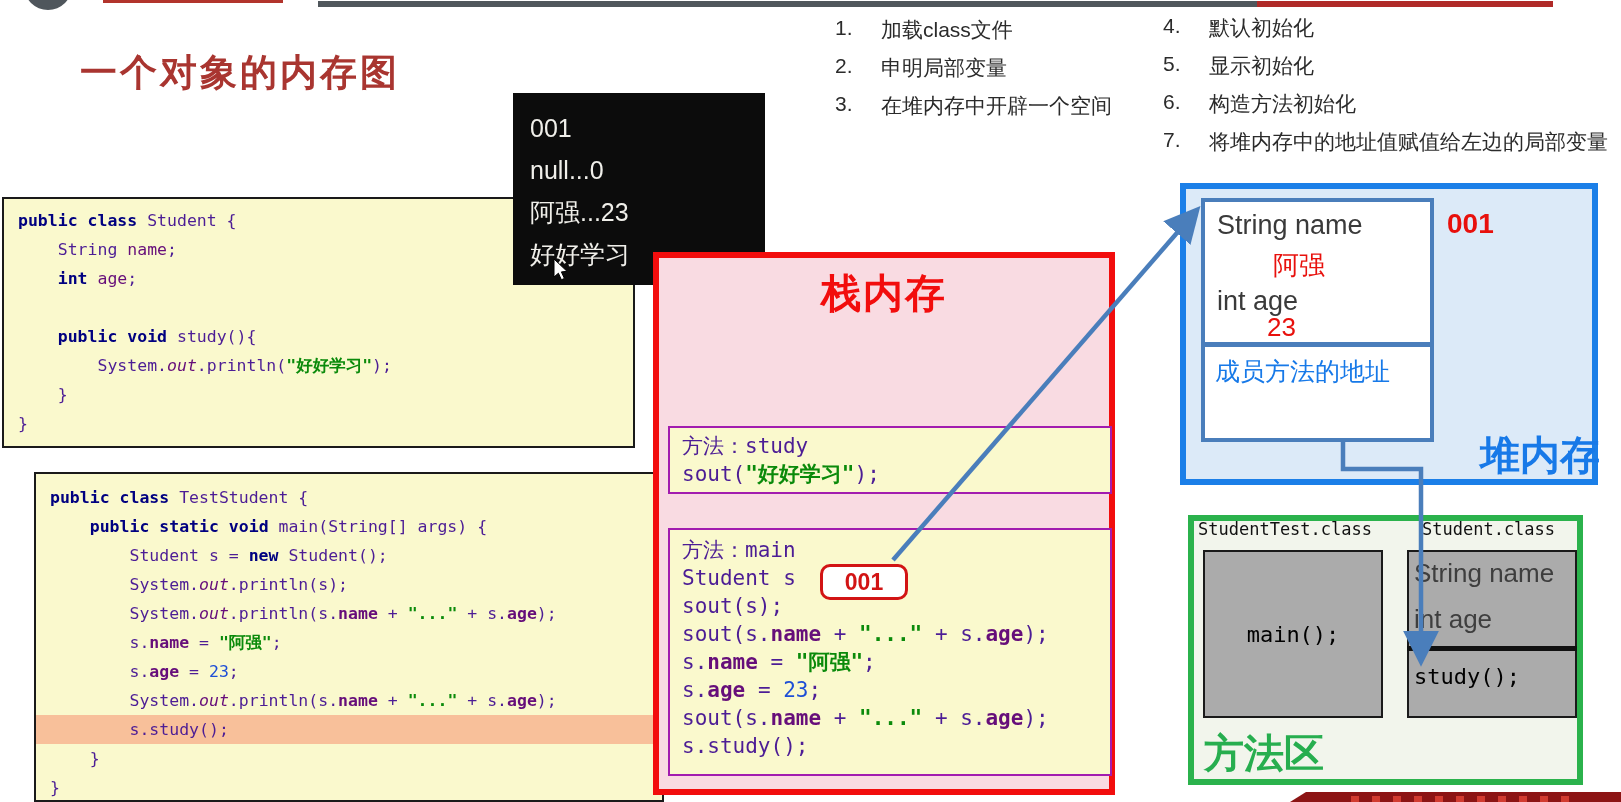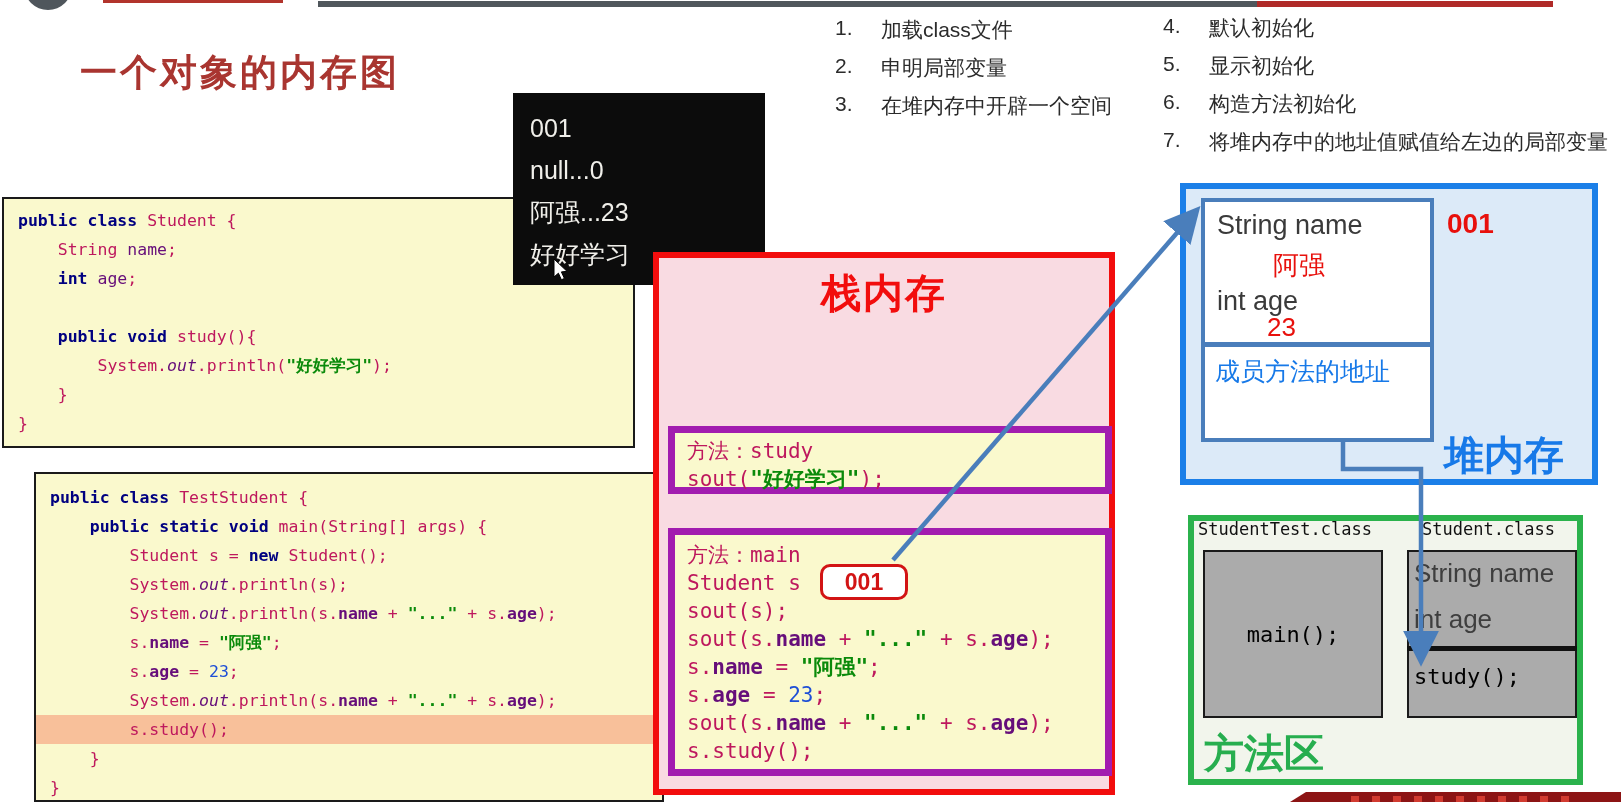--- a/index.html
+++ b/index.html
@@ -25,50 +25,50 @@
   .step-row{display:flex;height:38px;align-items:flex-start;white-space:nowrap;}
   .step-num{width:46px;}
   
   .codebox{position:absolute;background:var(--yellow-bg);border:2px solid #1A1A1A;
            font-family:"DejaVu Sans Mono","Liberation Mono",monospace;font-size:16.5px;
            padding-top:7px;box-sizing:border-box;}
   .code-student{left:2px;top:197px;width:633px;height:251px;}
   .code-test{left:2px;top:472px;width:630px;height:330px;padding-top:9px;margin-left:32px;}
   .code-line{white-space:pre;line-height:29px;padding-left:14px;}
   .code-line.hl{background:var(--hl);}
-  .tk-pl{color:#be185d;text-align:center;}
+  .tk-pl{color:#4c1d95;text-align:center;}
   .tk-kw{color:var(--kw);font-weight:bold;}
   .tk-fld{color:var(--fld);}
   .tk-fldb{color:var(--fld);font-weight:bold;}
   .tk-sfld{color:var(--fld);font-style:italic;}
   .tk-str{color:var(--str);font-weight:bold;}
   .tk-num{color:var(--num);}
   
   .console{position:absolute;left:513px;top:93px;width:252px;height:192px;background:var(--console-bg);}
   .console-lines{padding:14px 0 0 17px;}
   .console-line{color:var(--console-text);font-size:25px;line-height:42px;white-space:nowrap;}
   .cursor{position:absolute;left:552px;top:258px;}
   
   .stackbox{position:absolute;left:653px;top:252px;width:462px;height:543px;box-sizing:border-box;
             border:6px solid var(--bright-red);background:var(--pink-bg);}
   .stack-title{position:absolute;left:0;right:0;top:8px;text-align:center;font-size:40px;font-weight:bold;
                color:var(--bright-red);letter-spacing:2px;}
-  .frame{position:absolute;background:var(--yellow-bg);border:7px solid #a21caf;box-sizing:border-box;
+  .frame{position:absolute;background:var(--yellow-bg);border:2px solid #a21caf;box-sizing:border-box;
          font-family:"DejaVu Sans Mono","Liberation Mono",monospace;font-size:21px;}
   .frame .code-line{line-height:28px;padding-left:12px;}
   .frame-study{left:668px;top:426px;width:444px;height:68px;padding-top:4px;}
   .frame-main{left:668px;top:528px;width:444px;height:248px;padding-top:6px;}
   .refbox{position:absolute;left:820px;top:564px;width:88px;height:36px;background:#fff;
           border:3px solid #D21414;border-radius:10px;box-sizing:border-box;text-align:center;
           font-size:23px;font-weight:bold;color:#D21414;line-height:30px;}
   
   .heapbox{position:absolute;left:1180px;top:183px;width:418px;height:302px;box-sizing:border-box;
            border:6px solid var(--blue-border);background:var(--blue-bg);}
   .heap-addr{position:absolute;left:1447px;top:208px;font-size:28px;font-weight:bold;color:#E8100C;}
-  .heap-title{position:absolute;left:1444px;top:428px;font-size:40px;font-weight:bold;color:#1779E8;}
+  .heap-title{position:absolute;left:1480px;top:428px;font-size:40px;font-weight:bold;color:#1779E8;}
   .objbox{position:absolute;left:1201px;top:198px;width:233px;height:244px;box-sizing:border-box;
           border:4px solid var(--steel-blue);background:#fff;}
   .obj-field{position:absolute;left:12px;font-size:27px;color:#3A3A3A;}
   .obj-f1{top:8px;} .obj-f2{top:84px;}
   .obj-value{position:absolute;font-size:26px;color:#E8100C;}
   .obj-v1{left:68px;top:46px;} .obj-v2{left:62px;top:110px;}
   .obj-divider{position:absolute;left:0;right:0;top:140px;height:5px;background:var(--steel-blue);}
   .obj-addr{position:absolute;left:10px;top:153px;font-size:25px;color:#1779E8;}
   
   .methodbox{position:absolute;left:1188px;top:515px;width:395px;height:270px;box-sizing:border-box;

